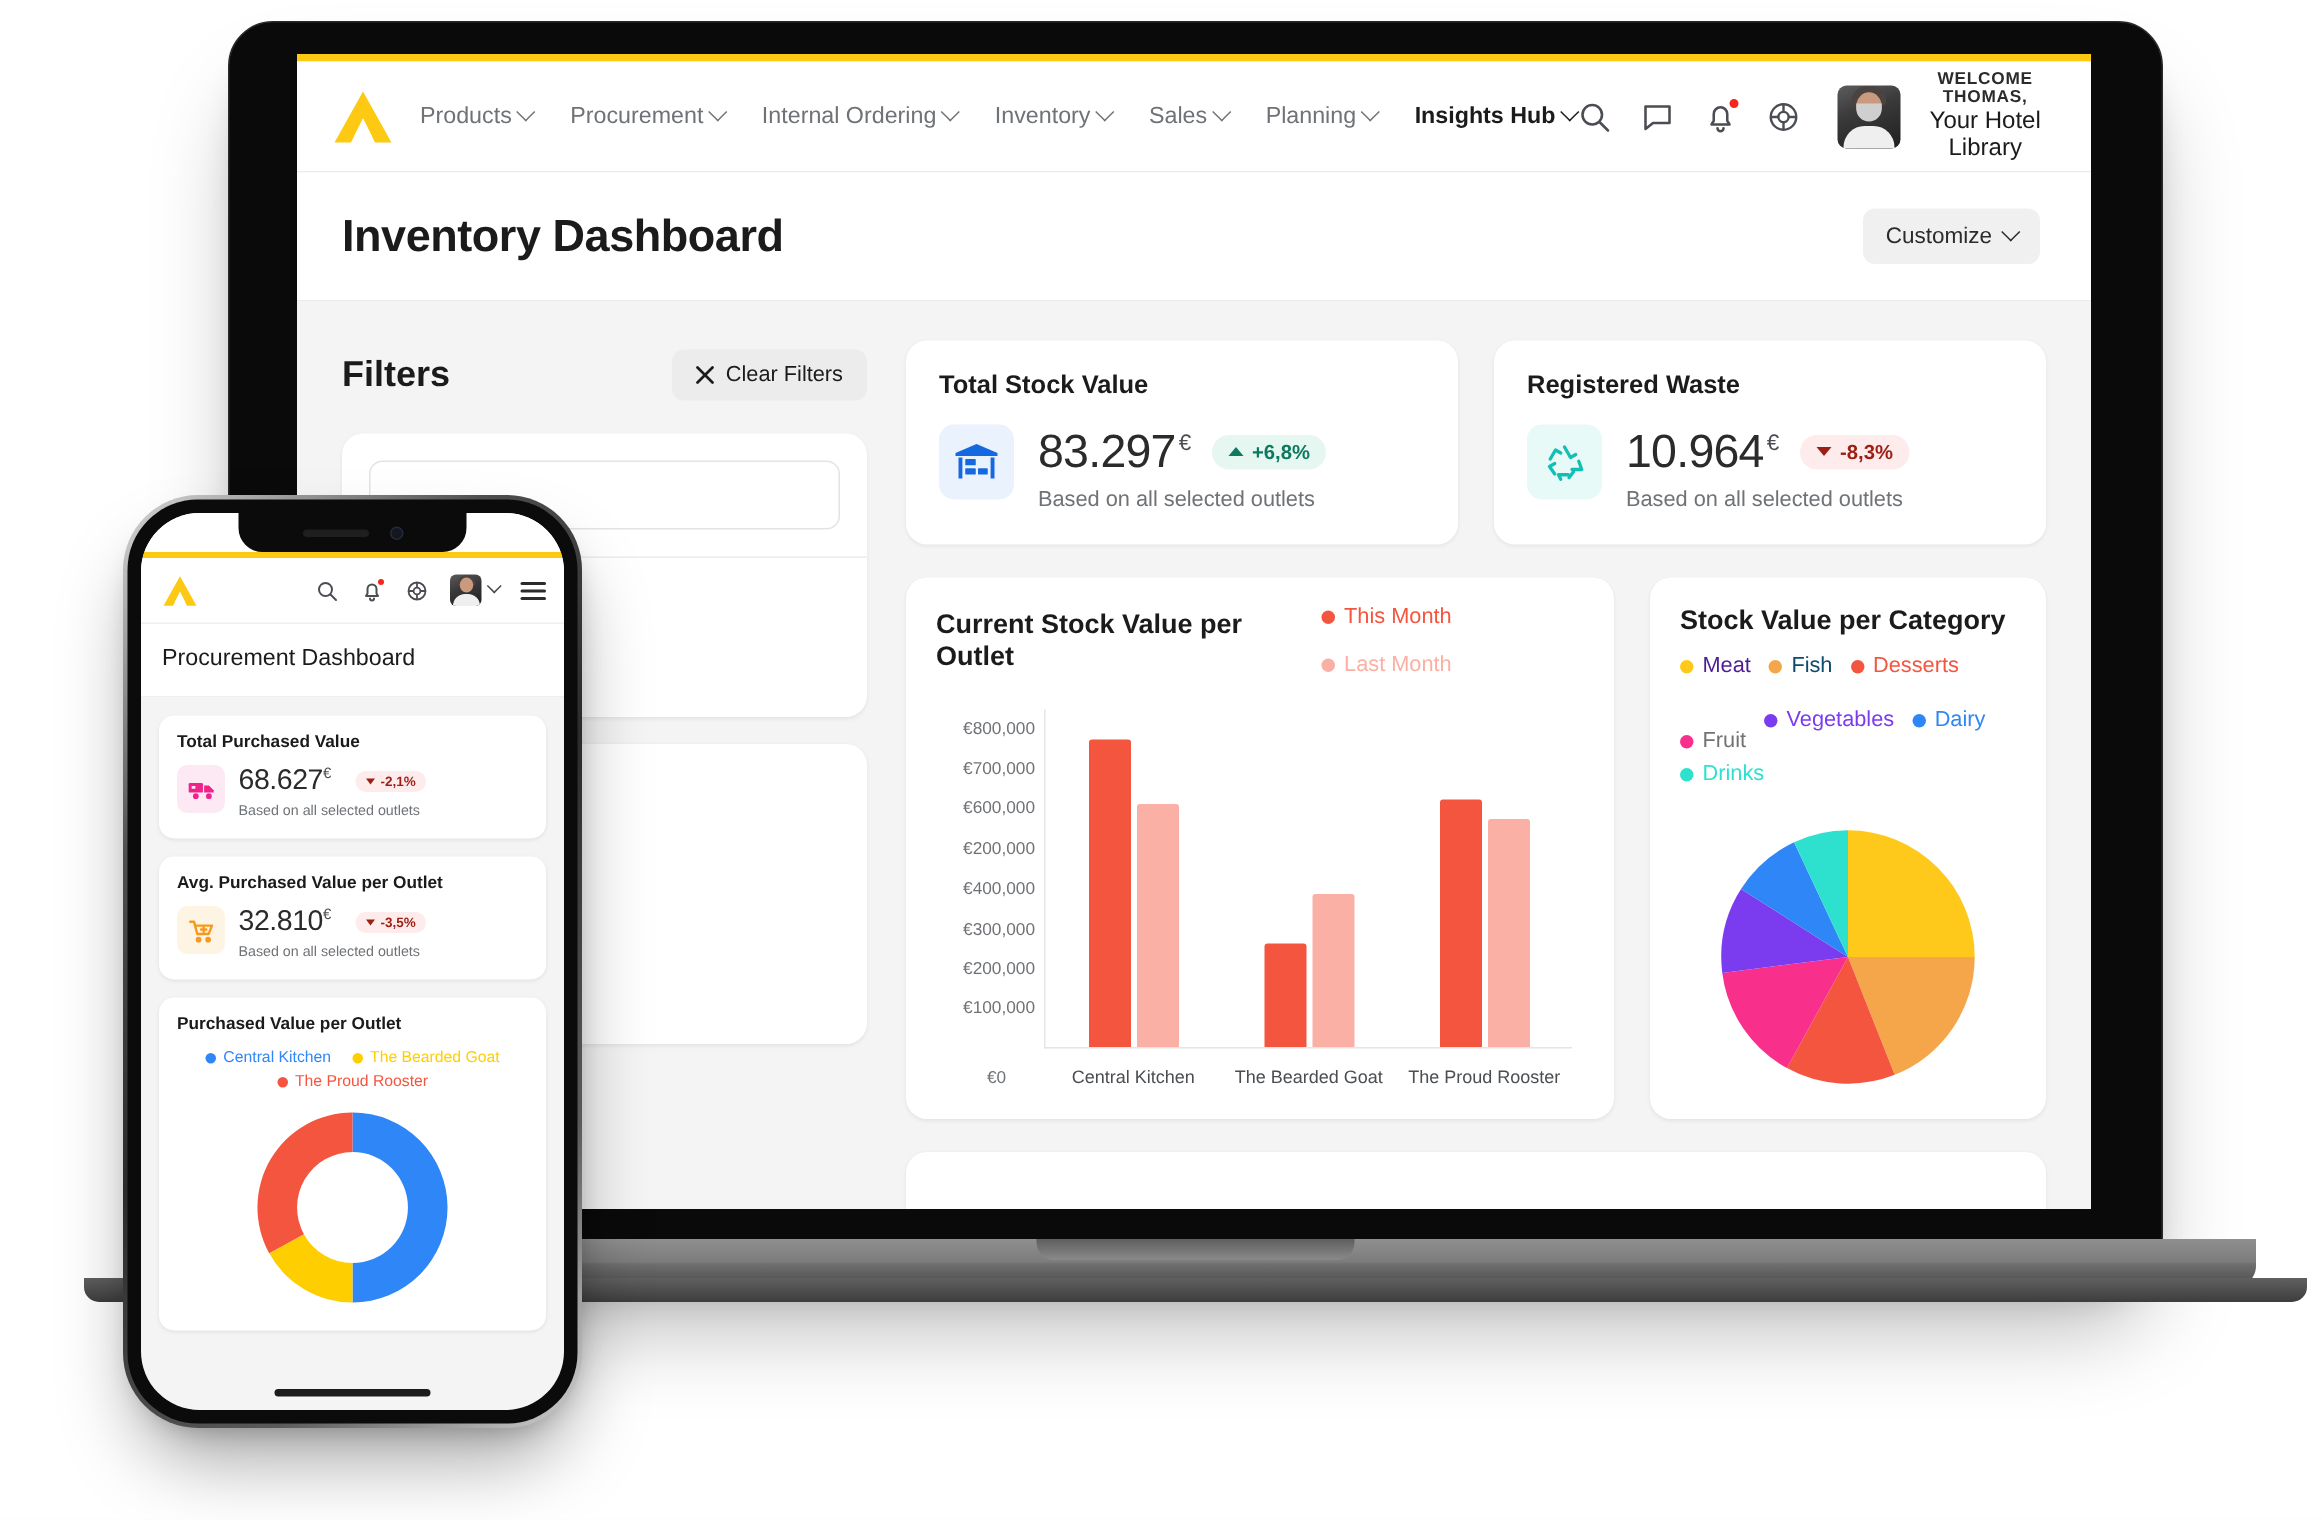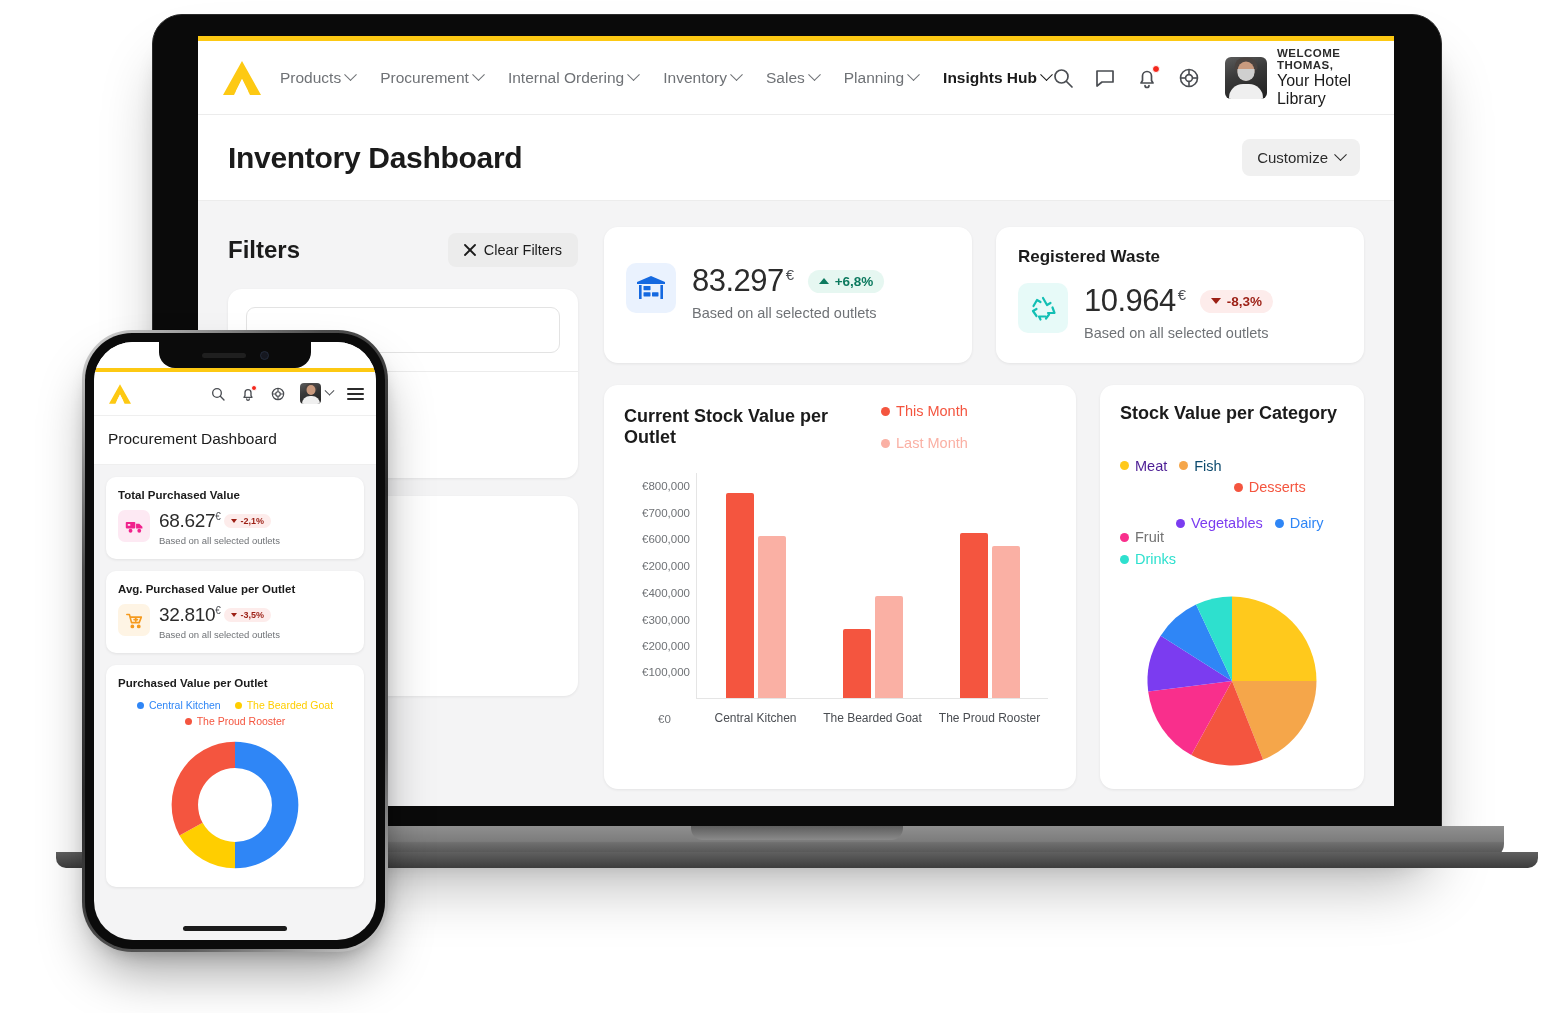--- a/index.html
+++ b/index.html
@@ -61,21 +61,21 @@
   }
   .navlink.active { color: #1b1b1b; font-weight: 600; }
   .chev { display:inline-block; width:9px; height:9px; border-right:1.8px solid currentColor;
           border-bottom:1.8px solid currentColor; transform: rotate(45deg) translate(-2px,-2px); }
   .nav-right { margin-left: auto; display: flex; align-items: center; gap: 18px; }
   .nav-icon { width: 24px; height: 24px; position: relative; color:#4a4d52; cursor:pointer; }
   .dot-badge {
     position: absolute; right: -1px; top: -1px; width: 8px; height: 8px;
     border-radius: 50%; background: #F4271C; border: 1.5px solid #fff;
   }
-  .avatar-wrap { display:flex; align-items:center; gap:10px; margin-left: 6px; }
+  .avatar-wrap { display:flex; align-items:center; gap:10px; margin-left: 6px; text-align: center; }
   .avatar {
     width: 42px; height: 42px; border-radius: 6px; overflow:hidden; flex:0 0 auto;
     background: linear-gradient(160deg,#5c5c5c 0%, #3a3a3a 40%, #1f1f1f 100%);
     position: relative;
   }
   .avatar .face { position:absolute; left:50%; top:34%; transform:translate(-50%,-50%);
     width:17px; height:19px; border-radius:50%; background:#c99a7e; }
   .avatar .hair { position:absolute; left:50%; top:19%; transform:translate(-50%,-50%);
     width:23px; height:13px; border-radius:12px 12px 4px 4px; background:#4a4340; }
   .avatar .beard { position:absolute; left:50%; top:44%; transform:translate(-50%,-50%);
@@ -205,21 +205,21 @@
   .ph-avatar .h { position:absolute; left:50%; top:17%; transform:translate(-50%,-50%); width:12px;height:7px;border-radius:7px 7px 2px 2px;background:#4a4340;}
   .ph-avatar .b { position:absolute; left:50%; bottom:0; transform:translateX(-50%); width:18px;height:8px;border-radius:8px 8px 0 0;background:#efefef;}
   .burger { width:17px; }
   .burger i { display:block; height:2px; background:#2b2b2b; border-radius:2px; margin:3px 0; }
   .ph-title { background:#fff; padding: 14px 14px 16px; font-size:15.5px; font-weight:500; color:#1b1b1b; border-bottom:1px solid #efefef;}
   .ph-body { padding: 12px 12px 0; }
   .ph-card { background:#fff; border-radius:10px; box-shadow:0 1px 3px rgba(0,0,0,.08); padding:12px 12px 13px; margin-bottom:12px; }
   .ph-card-title { font-size:11.5px; font-weight:700; color:#1b1b1b; }
   .ph-kpi-body { display:flex; align-items:flex-start; gap:9px; margin-top:9px;}
   .ph-kpi-icon { width:32px;height:32px;border-radius:7px;flex:0 0 auto;display:flex;align-items:center;justify-content:center;}
-  .ph-val-row { display:flex; align-items:center; gap:3px;}
+  .ph-val-row { display:flex; align-items:center; gap:16px;}
   .ph-val { font-size:19px; color:#2b2b2b; letter-spacing:-.3px;}
   .ph-cur { font-size:10px; color:#4a4d52; vertical-align:super;}
   .ph-pill { border-radius:999px; padding:2px 7px; font-size:9px; font-weight:700; display:flex;align-items:center;gap:4px;}
   .ph-tri.down { width:0;height:0;border-left:3.5px solid transparent;border-right:3.5px solid transparent;border-top:4.5px solid #9c1f14;}
   .ph-sub { font-size:9.5px; color:#6f7276; margin-top:3px;}
   .ph-legend { display:flex; flex-wrap:wrap; justify-content:center; gap:4px 14px; margin-top:10px; }
   .ph-leg { display:flex; align-items:center; gap:5px; font-size:10.5px;}
   .ph-leg .bullet { width:7px;height:7px;border-radius:50%;}
   .home-bar { position:absolute; left:50%; bottom:9px; transform:translateX(-50%); width:104px; height:5px; border-radius:3px; background:#1b1b1b; }
 </style>
@@ -352,20 +352,21 @@
           </div>
 
           <div class="filter-card2"></div>
         </div>
 
         <div class="col-right">
 
           <div class="kpi-row">
 
             <div class="card kpi">
+              <div class="kpi-title">Total Stock Value</div>
               <div class="kpi-body">
                 <div class="kpi-icon" style="background:#EAF2FE">
                   <svg width="30" height="26" viewBox="0 0 30 26" fill="#1569E0">
                     <path d="M15 1 L29 7 v2 H1 V7 Z"></path>
                     <rect x="3" y="10" width="2.6" height="14"></rect>
                     <rect x="24.4" y="10" width="2.6" height="14"></rect>
                     <rect x="7.5" y="11" width="7" height="4.2" rx="0.6"></rect>
                     <rect x="7.5" y="17.2" width="7" height="4.2" rx="0.6"></rect>
                     <rect x="16" y="17.2" width="6.5" height="4.2" rx="0.6"></rect>
                   </svg>
@@ -471,21 +472,21 @@
               <div class="chart-title">Stock Value per Category</div>
               <div class="legend" style="margin-top:12px; gap:6px 12px; justify-content:flex-start;" id="pielegend">
                   <div class="leg" style="color: #4c1d95;">
                     <span class="bullet" style="background: rgb(255, 201, 28);"></span>
                     <span>Meat</span>
                   </div>
                   <div class="leg" style="color: #0c4a6e;">
                     <span class="bullet" style="background: rgb(245, 166, 74);"></span>
                     <span>Fish</span>
                   </div>
-                  <div class="leg" style="color: rgb(244, 85, 63); margin-top: 43px;">
+                  <div class="leg" style="color: rgb(244, 85, 63);">
                     <span class="bullet" style="background: rgb(244, 85, 63);"></span>
                     <span>Desserts</span>
                   </div>
                   <div class="leg" style="color: #737373; margin-top: 28px;">
                     <span class="bullet" style="background: rgb(249, 47, 140);"></span>
                     <span>Fruit</span>
                   </div>
                   <div class="leg" style="color: rgb(123, 60, 240);">
                     <span class="bullet" style="background: rgb(123, 60, 240);"></span>
                     <span>Vegetables</span>

